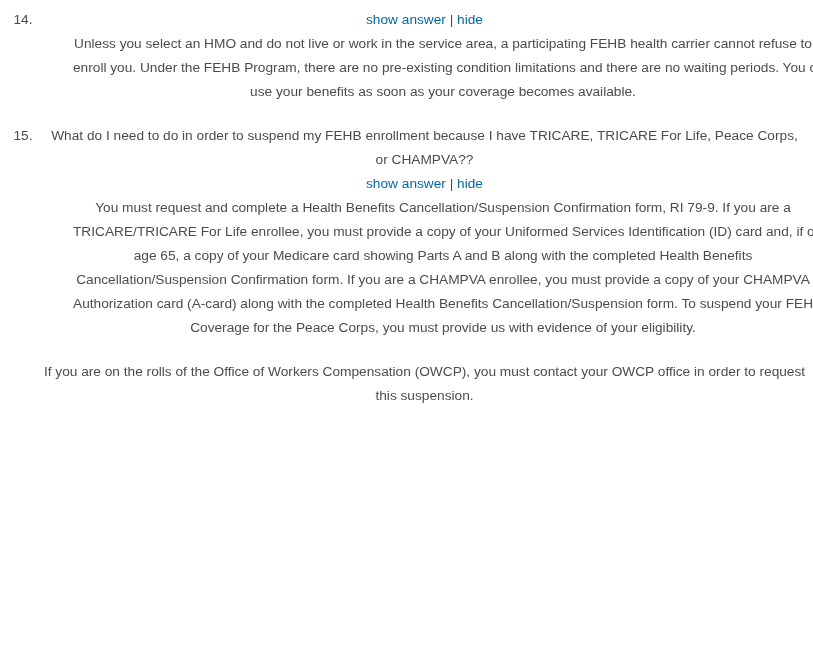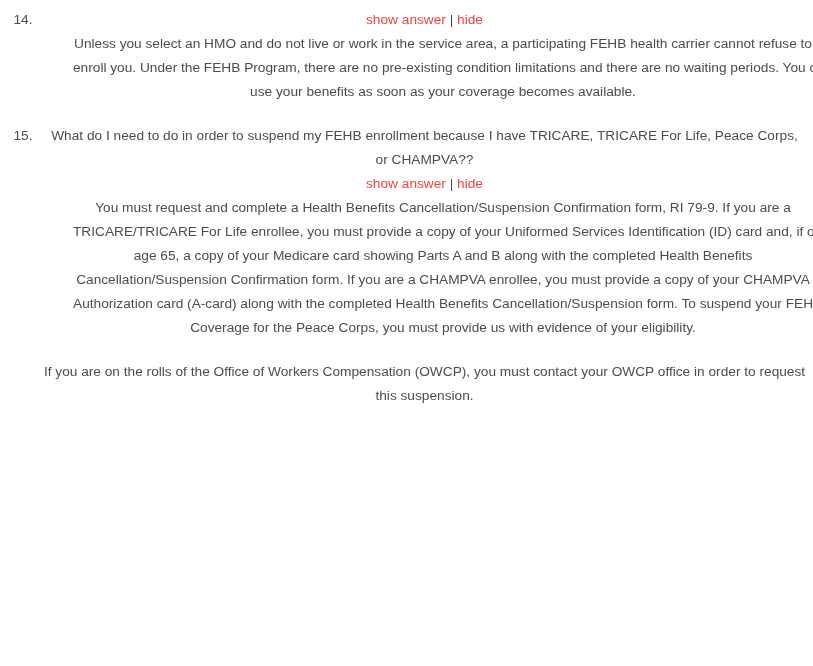--- a/index.html
+++ b/index.html
@@ -41,21 +41,21 @@
   }
   .answer p {
     margin: 20px 0 0 0;
     white-space: pre;
   }
   .answer p:first-child {
     margin-top: 0;
     margin-left: 37px;
   }
   a.link {
-    color: #ef4444;
+    color: #0369a1;
     text-decoration: none;
     cursor: pointer;
   }
 </style>
 </head>
 <body>
 
 <main class="faq-list">
   <div class="faq-item">
     <div class="q-num">14.</div>

